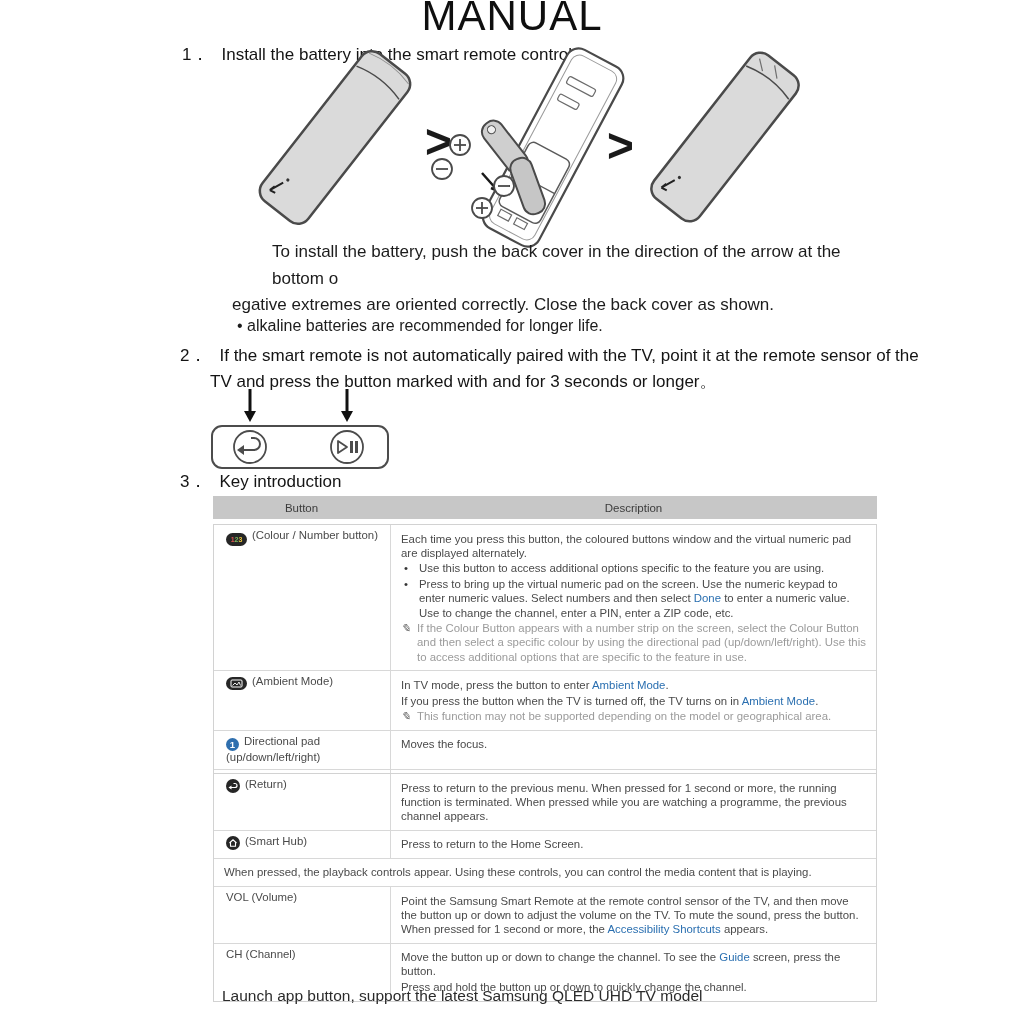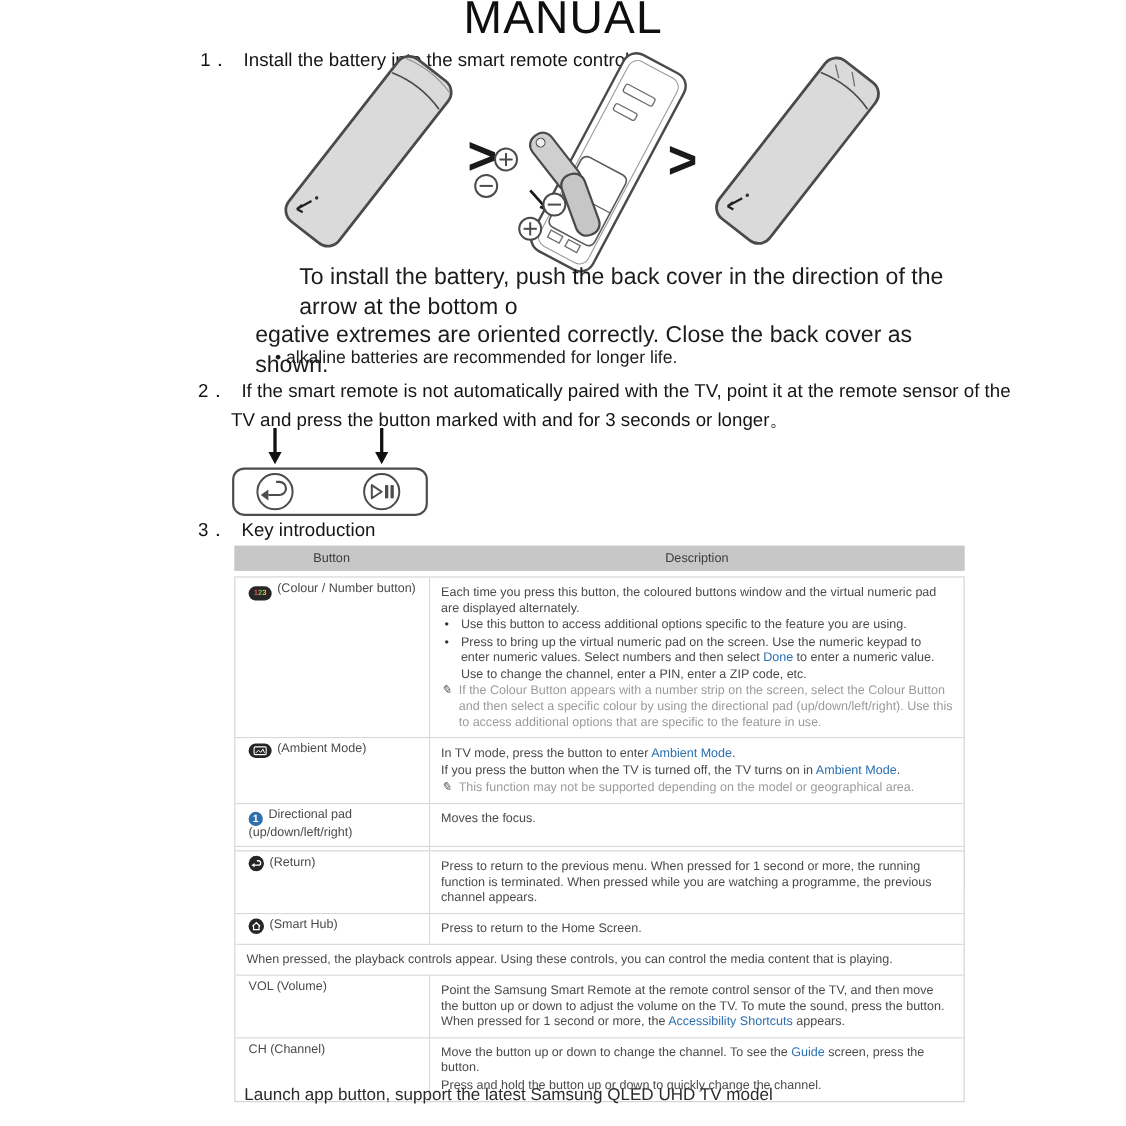--- a/index.html
+++ b/index.html
@@ -8,24 +8,24 @@
     font-family:"Liberation Sans", sans-serif; color:#1d1d1d;
   }
   .title {
     position:absolute; top:-8px; left:0; width:100%; text-align:center;
     font-size:42px; font-weight:500; letter-spacing:1px; color:#0f0f0f;
   }
   .step { position:absolute; font-size:17px; color:#141414; white-space:nowrap; }
   .step .num { display:inline-block; margin-right:13px; }
   .para {
     position:absolute; left:232px; top:239px; width:656px;
-    font-size:21px; line-height:26.5px; color:#1c1c1c;
+    font-size:17px; line-height:26.5px; color:#1c1c1c;
   }
   .para .l1 { padding-left:40px; }
-  .bullet-big { position:absolute; left:250px; top:317px; font-size:16px; color:#1c1c1c; }
+  .bullet-big { position:absolute; left:237px; top:317px; font-size:16px; color:#1c1c1c; }
   .chev {
     position:absolute; font-size:46px; font-weight:600; color:#1a1a1a;
     transform:scaleY(1.05); line-height:1;
   }
   .footer-note { position:absolute; left:222px; top:987px; font-size:15.5px; color:#2b2b2b; }
 
   
   .tbl { position:absolute; left:213px; width:664px; }
   .tbl-head {
     display:flex; background:#c7c7c7; height:23px; align-items:center;

